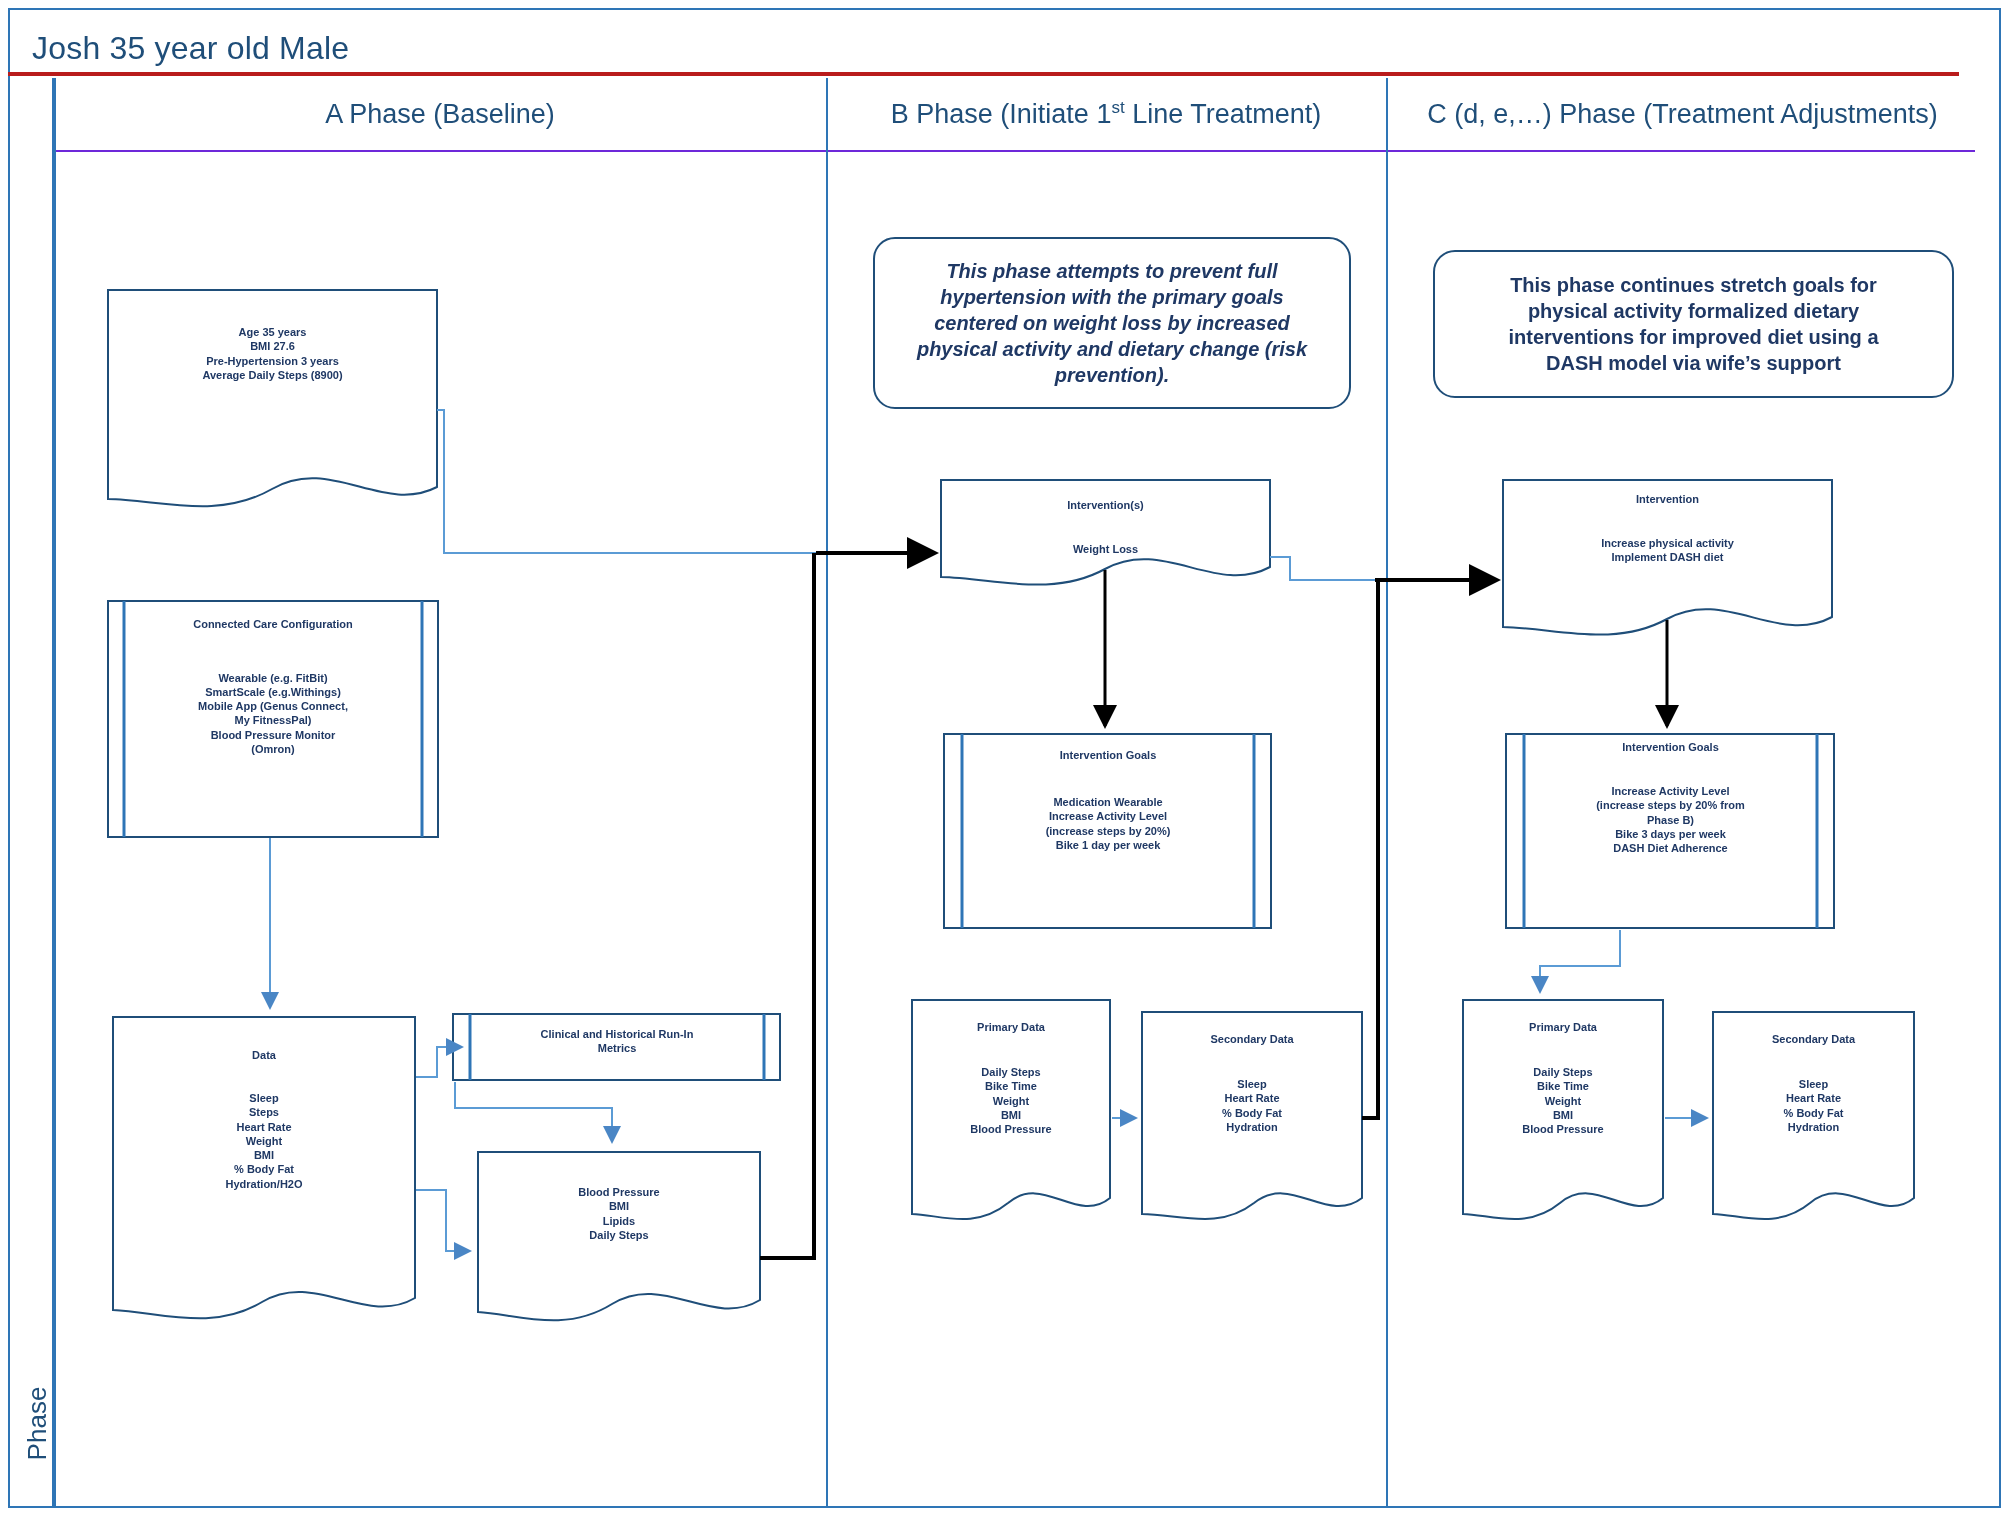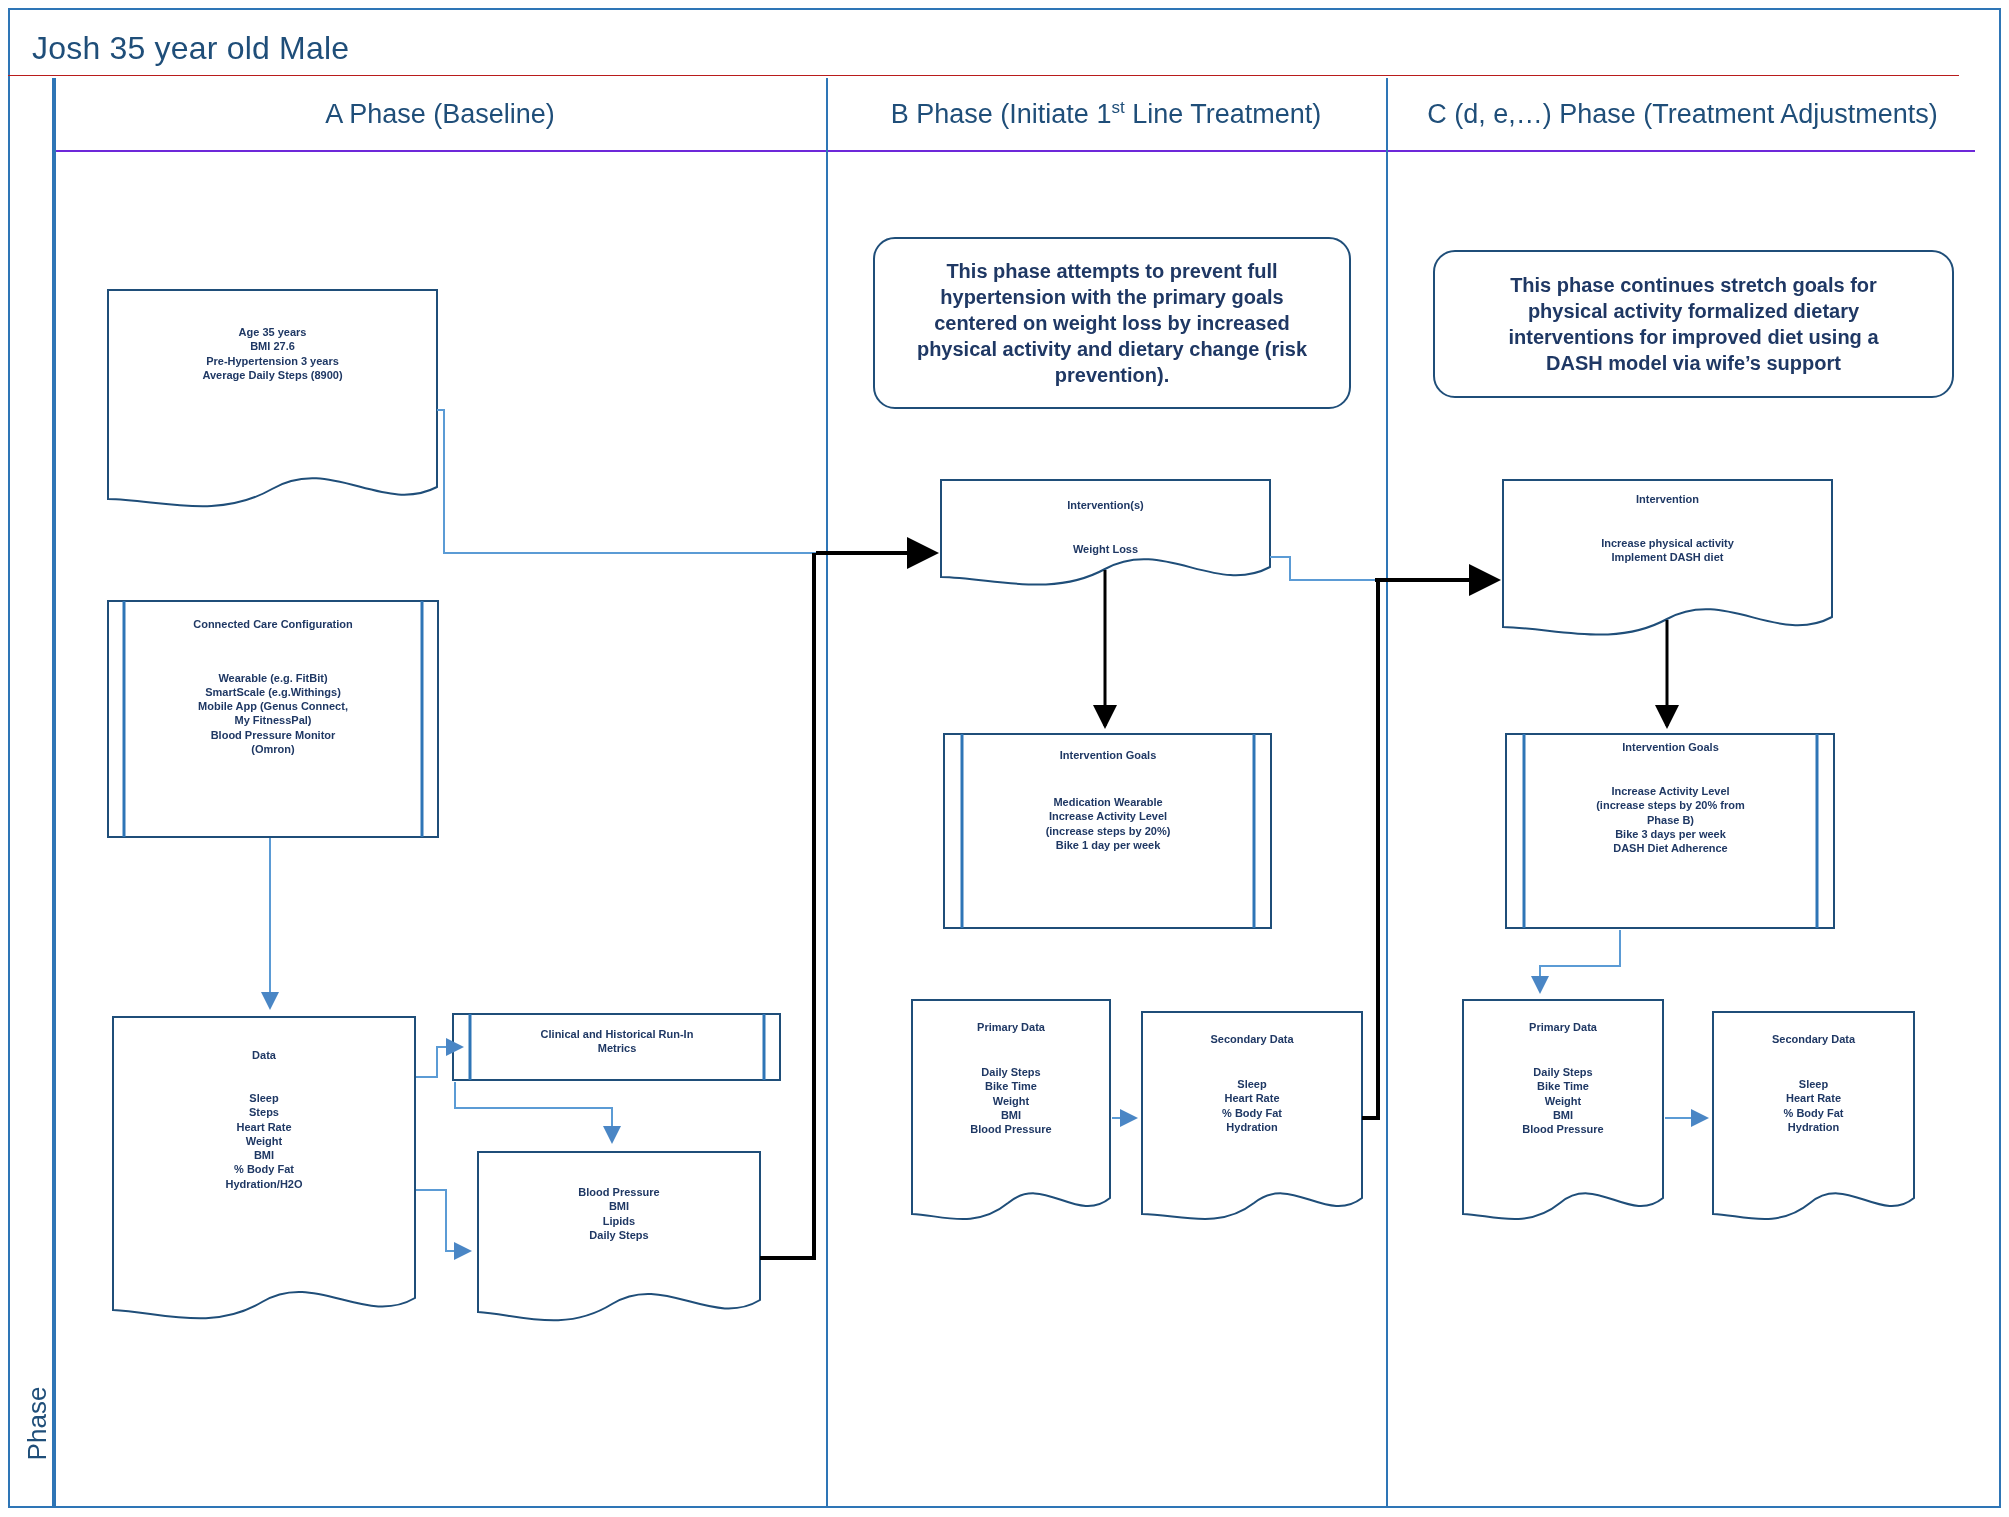--- a/index.html
+++ b/index.html
@@ -1,20 +1,20 @@
 <!DOCTYPE html>
 <html><head>
 <meta charset="utf-8">
 <style>
   html,body{margin:0;padding:0;background:#ffffff;}
   body{font-family:"Liberation Sans","DejaVu Sans",sans-serif;}
   #page{position:relative;width:2009px;height:1517px;background:#fff;overflow:hidden;}
 
   .frame{position:absolute;left:8px;top:8px;width:1993px;height:1500px;border:2px solid #2e75b6;box-sizing:border-box;}
-  .title-row{position:absolute;left:8px;top:8px;width:1951px;height:68px;box-sizing:border-box;border-bottom:1px solid #b91c1c;}
+  .title-row{position:absolute;left:8px;top:8px;width:1951px;height:68px;box-sizing:border-box;border-bottom:4px solid #b91c1c;}
   .title-text{position:absolute;left:24px;top:22px;font-size:32px;color:#1f4e79;letter-spacing:.2px;white-space:nowrap;}
 
   .phase-label-col{position:absolute;left:10px;top:78px;width:44px;height:1428px;border-right:2px solid #2e75b6;box-sizing:border-box;}
   .phase-vert{position:absolute;left:-33px;top:1330px;width:120px;transform:rotate(-90deg);transform-origin:center center;font-size:26px;color:#1f4e79;text-align:center;}
 
   .hdr{position:absolute;top:78px;height:74px;border-bottom:2px solid #6d28d9;box-sizing:border-box;display:flex;align-items:center;justify-content:center;}
   .hdr span{font-size:27px;color:#1f4e79;white-space:nowrap;}
   .hdr sup{font-size:17px;vertical-align:super;}
   .lane-div{position:absolute;top:78px;width:0;height:1428px;border-left:2px solid #2e75b6;}
 
@@ -181,21 +181,21 @@
 
   <div class="node" style="left:478px;top:1185px;width:282px;">
     <div class="txt">
       <span class="ln">Blood Pressure</span>
       <span class="ln">BMI</span>
       <span class="ln">Lipids</span>
       <span class="ln">Daily Steps</span>
     </div>
   </div>
 
-  <div class="callout" style="left:873px;top:237px;width:478px;height:172px;">
+  <div class="callout" style="left:873px;top:237px;width:478px;height:172px;font-style:italic;">
     <div class="txt">
       <span class="ln">This phase attempts to prevent full</span>
       <span class="ln">hypertension with the primary goals</span>
       <span class="ln">centered on weight loss by increased</span>
       <span class="ln">physical activity and dietary change (risk</span>
       <span class="ln">prevention).</span>
     </div>
   </div>
 
   <div class="callout" style="left:1433px;top:250px;width:521px;height:148px;">

